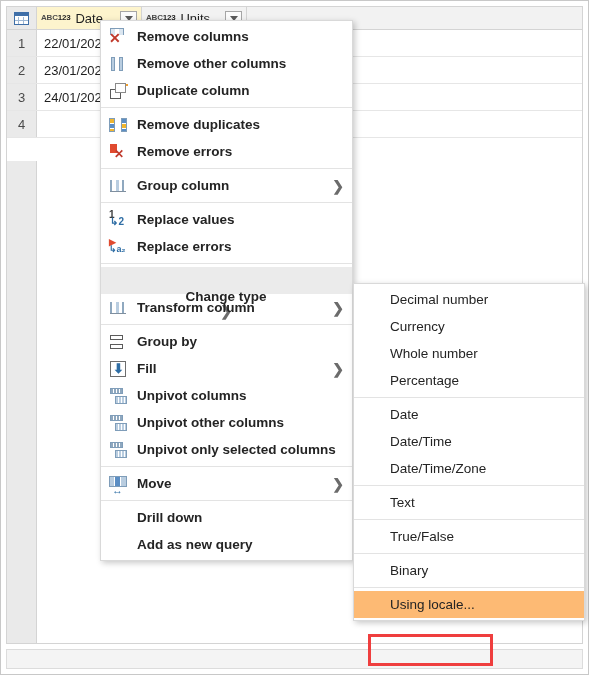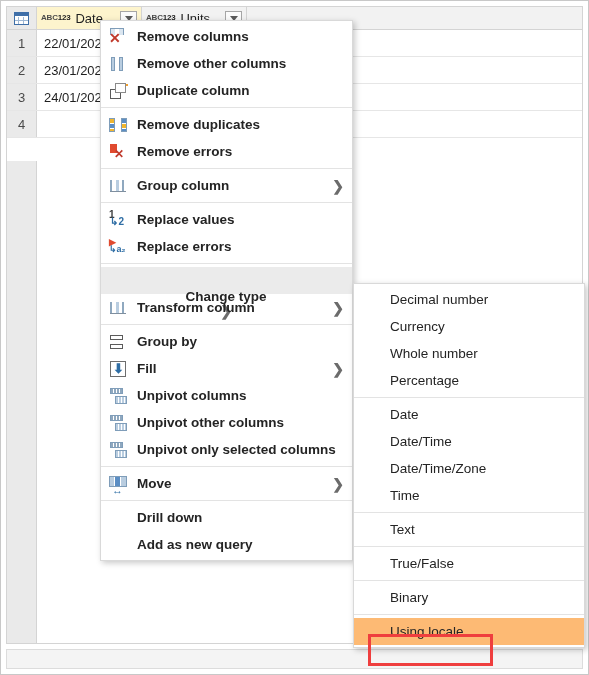--- a/index.html
+++ b/index.html
@@ -483,21 +483,20 @@
     <div class="si">Decimal number</div>
     <div class="si">Currency</div>
     <div class="si">Whole number</div>
     <div class="si">Percentage</div>
 
     <div class="sep"></div>
 
     <div class="si">Date</div>
     <div class="si">Date/Time</div>
     <div class="si">Date/Time/Zone</div>
-    <div class="si">Time</div>
 
     <div class="sep"></div>
 
     <div class="si">Text</div>
 
     <div class="sep"></div>
 
     <div class="si">True/False</div>
 
     <div class="sep"></div>

